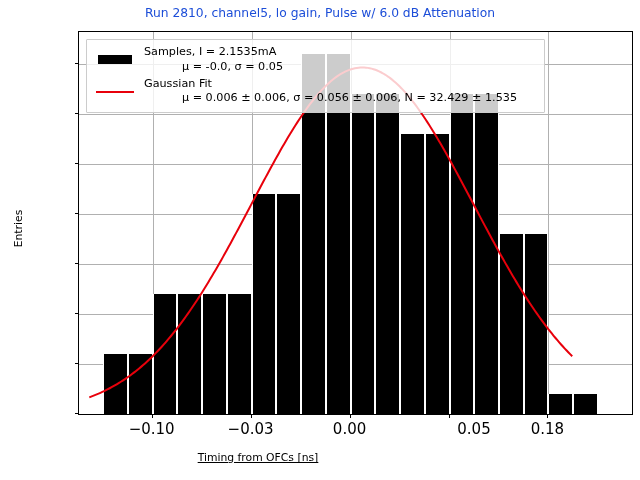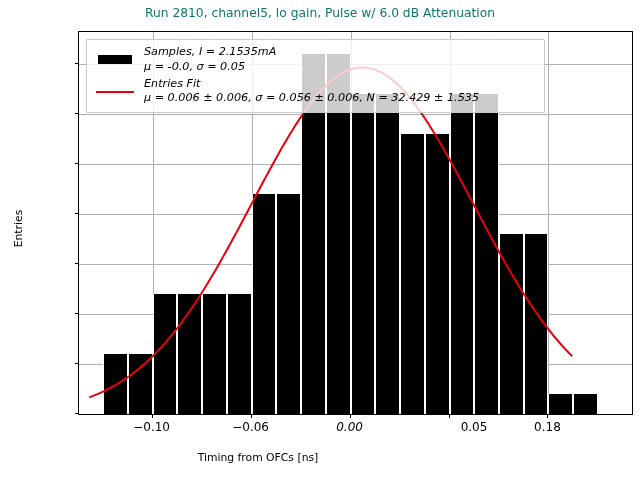--- a/index.html
+++ b/index.html
@@ -20,21 +20,21 @@
     background: #ffffff;
   }
   
   #chart-title {
     position: absolute;
     left: 0;
     top: 6px;
     width: 640px;
     text-align: center;
     font-size: 12.3px;
-    color: #0f766e;
+    color: #1d4ed8;
     letter-spacing: 0px;
     white-space: nowrap;
   }
   
   #plot-area {
     position: absolute;
     left: 78px;
     top: 31px;
     width: 553px;
     height: 382px;
@@ -70,40 +70,41 @@
   .tick-x {
     position: absolute;
     width: 1px;
     height: 3.5px;
     background: #000000;
     top: 414px;
   }
   .ticklabel-x {
     position: absolute;
     top: 420px;
-    font-size: 12px;
+    font-size: 15px;
     color: #000000;
     transform: translateX(-50%);
     white-space: nowrap;
   }
   .tick-y {
     position: absolute;
     height: 1px;
     width: 3.5px;
     background: #000000;
     left: 74.5px;
   }
   #xlabel {
     position: absolute;
     left: 0;
     top: 451px;
     width: 516px;
     text-align: center;
     font-size: 10.8px;
     color: #000000;
+    text-decoration: underline;
   }
   #ylabel {
     position: absolute;
     left: -62px;
     top: 222px;
     width: 160px;
     text-align: center;
     font-size: 10.8px;
     color: #000000;
     transform: rotate(-90deg);
@@ -146,23 +147,22 @@
     position: absolute;
     left: 3px;
     top: 8.5px;
     width: 38px;
     height: 1.8px;
     background: #e8000b;
   }
   .legend-text {
     line-height: 1.32;
     white-space: nowrap;
-    font-style: italic;
-  }
-  .legend-text .l2 { display: block; }
+  }
+  .legend-text .l2 { display: block; margin-left: 38px; }
 </style>
 </head>
 <body>
 
 <div id="figure">
 
   <div id="chart-title">Run 2810, channel5, lo gain, Pulse w/ 6.0 dB Attenuation</div>
 
   <div id="plot-area">
     <div id="grid-layer">
@@ -204,23 +204,23 @@
       </div>
     <svg id="fit-svg" viewBox="0 0 553 382" preserveAspectRatio="none">
       <path id="fit-path" fill="none" stroke="#e8000b" stroke-width="2" d="M10.29,365.36 L12.15,364.66 L14.01,363.94 L15.86,363.19 L17.72,362.42 L19.58,361.62 L21.44,360.79 L23.29,359.94 L25.15,359.06 L27.01,358.15 L28.87,357.21 L30.72,356.24 L32.58,355.24 L34.44,354.21 L36.30,353.14 L38.15,352.05 L40.01,350.92 L41.87,349.76 L43.73,348.57 L45.58,347.34 L47.44,346.08 L49.30,344.78 L51.16,343.44 L53.01,342.07 L54.87,340.66 L56.73,339.21 L58.59,337.72 L60.44,336.20 L62.30,334.64 L64.16,333.03 L66.02,331.39 L67.87,329.70 L69.73,327.98 L71.59,326.21 L73.45,324.41 L75.30,322.56 L77.16,320.66 L79.02,318.73 L80.87,316.75 L82.73,314.73 L84.59,312.67 L86.45,310.57 L88.30,308.42 L90.16,306.22 L92.02,303.99 L93.88,301.71 L95.73,299.39 L97.59,297.02 L99.45,294.61 L101.31,292.16 L103.16,289.66 L105.02,287.12 L106.88,284.54 L108.74,281.92 L110.59,279.26 L112.45,276.55 L114.31,273.81 L116.17,271.02 L118.02,268.19 L119.88,265.33 L121.74,262.42 L123.60,259.48 L125.45,256.50 L127.31,253.49 L129.17,250.43 L131.03,247.35 L132.88,244.23 L134.74,241.08 L136.60,237.89 L138.46,234.68 L140.31,231.44 L142.17,228.16 L144.03,224.87 L145.89,221.54 L147.74,218.19 L149.60,214.82 L151.46,211.43 L153.32,208.01 L155.17,204.58 L157.03,201.13 L158.89,197.67 L160.74,194.19 L162.60,190.70 L164.46,187.20 L166.32,183.70 L168.17,180.18 L170.03,176.66 L171.89,173.14 L173.75,169.62 L175.60,166.10 L177.46,162.58 L179.32,159.07 L181.18,155.56 L183.03,152.07 L184.89,148.58 L186.75,145.11 L188.61,141.66 L190.46,138.22 L192.32,134.81 L194.18,131.41 L196.04,128.04 L197.89,124.70 L199.75,121.39 L201.61,118.11 L203.47,114.86 L205.32,111.65 L207.18,108.48 L209.04,105.34 L210.90,102.25 L212.75,99.21 L214.61,96.21 L216.47,93.26 L218.33,90.37 L220.18,87.52 L222.04,84.73 L223.90,82.00 L225.76,79.33 L227.61,76.73 L229.47,74.18 L231.33,71.71 L233.19,69.30 L235.04,66.96 L236.90,64.69 L238.76,62.49 L240.61,60.37 L242.47,58.33 L244.33,56.36 L246.19,54.48 L248.04,52.68 L249.90,50.96 L251.76,49.32 L253.62,47.77 L255.47,46.31 L257.33,44.93 L259.19,43.65 L261.05,42.45 L262.90,41.35 L264.76,40.34 L266.62,39.42 L268.48,38.60 L270.33,37.87 L272.19,37.24 L274.05,36.70 L275.91,36.26 L277.76,35.91 L279.62,35.66 L281.48,35.51 L283.34,35.46 L285.19,35.50 L287.05,35.65 L288.91,35.88 L290.77,36.22 L292.62,36.65 L294.48,37.18 L296.34,37.80 L298.20,38.52 L300.05,39.34 L301.91,40.25 L303.77,41.25 L305.63,42.34 L307.48,43.53 L309.34,44.80 L311.20,46.17 L313.06,47.62 L314.91,49.16 L316.77,50.79 L318.63,52.50 L320.48,54.30 L322.34,56.17 L324.20,58.13 L326.06,60.17 L327.91,62.28 L329.77,64.47 L331.63,66.73 L333.49,69.06 L335.34,71.47 L337.20,73.94 L339.06,76.47 L340.92,79.08 L342.77,81.74 L344.63,84.46 L346.49,87.25 L348.35,90.08 L350.20,92.98 L352.06,95.92 L353.92,98.91 L355.78,101.95 L357.63,105.04 L359.49,108.17 L361.35,111.34 L363.21,114.54 L365.06,117.79 L366.92,121.07 L368.78,124.37 L370.64,127.71 L372.49,131.08 L374.35,134.47 L376.21,137.88 L378.07,141.32 L379.92,144.77 L381.78,148.24 L383.64,151.72 L385.50,155.22 L387.35,158.72 L389.21,162.23 L391.07,165.75 L392.93,169.27 L394.78,172.79 L396.64,176.32 L398.50,179.84 L400.35,183.35 L402.21,186.86 L404.07,190.36 L405.93,193.85 L407.78,197.33 L409.64,200.79 L411.50,204.24 L413.36,207.68 L415.21,211.09 L417.07,214.49 L418.93,217.86 L420.79,221.21 L422.64,224.54 L424.50,227.84 L426.36,231.12 L428.22,234.36 L430.07,237.58 L431.93,240.77 L433.79,243.92 L435.65,247.04 L437.50,250.13 L439.36,253.19 L441.22,256.21 L443.08,259.19 L444.93,262.14 L446.79,265.04 L448.65,267.91 L450.51,270.74 L452.36,273.53 L454.22,276.28 L456.08,278.99 L457.94,281.66 L459.79,284.29 L461.65,286.87 L463.51,289.41 L465.37,291.91 L467.22,294.37 L469.08,296.78 L470.94,299.15 L472.80,301.48 L474.65,303.77 L476.51,306.01 L478.37,308.20 L480.22,310.36 L482.08,312.47 L483.94,314.53 L485.80,316.56 L487.65,318.54 L489.51,320.48 L491.37,322.37 L493.23,324.23"></path>
     </svg>
   </div>
 
   <div id="ticks-layer">
       <div class="tick-x" style="left: 151.63px;"></div>
       <div class="ticklabel-x" style="left: 151.63px;">−0.10</div>
       <div class="tick-x" style="left: 250.59px;"></div>
-      <div class="ticklabel-x" style="left: 250.59px;">−0.06</div>
+      <div class="ticklabel-x" style="left: 250.59px;">−0.03</div>
       <div class="tick-x" style="left: 349.55px;"></div>
-      <div class="ticklabel-x" style="left: 349.55px; font-style: italic;">0.00</div>
+      <div class="ticklabel-x" style="left: 349.55px;">0.00</div>
       <div class="tick-x" style="left: 448.51px;"></div>
       <div class="ticklabel-x" style="left: 474px;">0.05</div>
       <div class="tick-x" style="left: 547.48px;"></div>
       <div class="ticklabel-x" style="left: 547.48px;">0.18</div>
       <div class="tick-y" style="top: 413px;"></div>
       <div class="tick-y" style="top: 363px;"></div>
       <div class="tick-y" style="top: 313px;"></div>
       <div class="tick-y" style="top: 263px;"></div>
       <div class="tick-y" style="top: 213px;"></div>
       <div class="tick-y" style="top: 163px;"></div>
@@ -239,19 +239,19 @@
       <span class="legend-text">
         <span>Samples, I = 2.1535mA</span>
         <span class="l2">μ = -0.0, σ = 0.05</span>
       </span>
     </div>
     <div class="legend-row">
       <span class="legend-key">
         <span class="key-line"></span>
       </span>
       <span class="legend-text">
-        <span>Entries Fit</span>
+        <span>Gaussian Fit</span>
         <span class="l2">μ = 0.006 ± 0.006, σ = 0.056 ± 0.006, N = 32.429 ± 1.535</span>
       </span>
     </div>
   </div>
 
 </div>
 
 </body></html>

